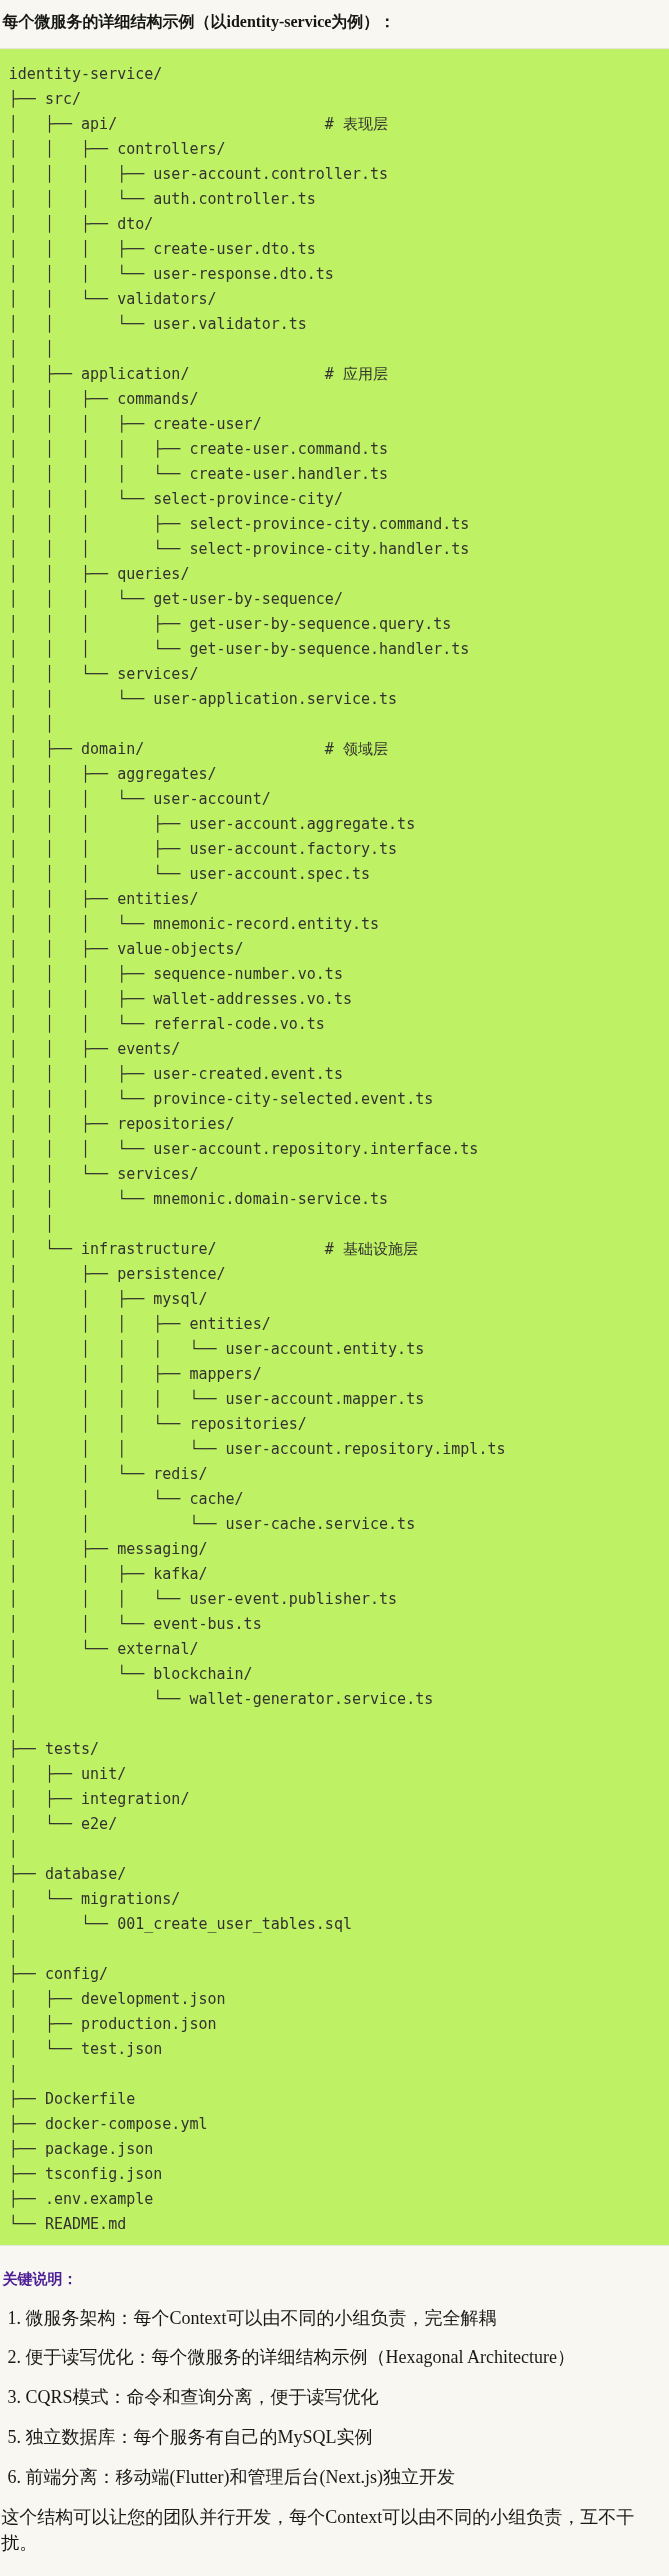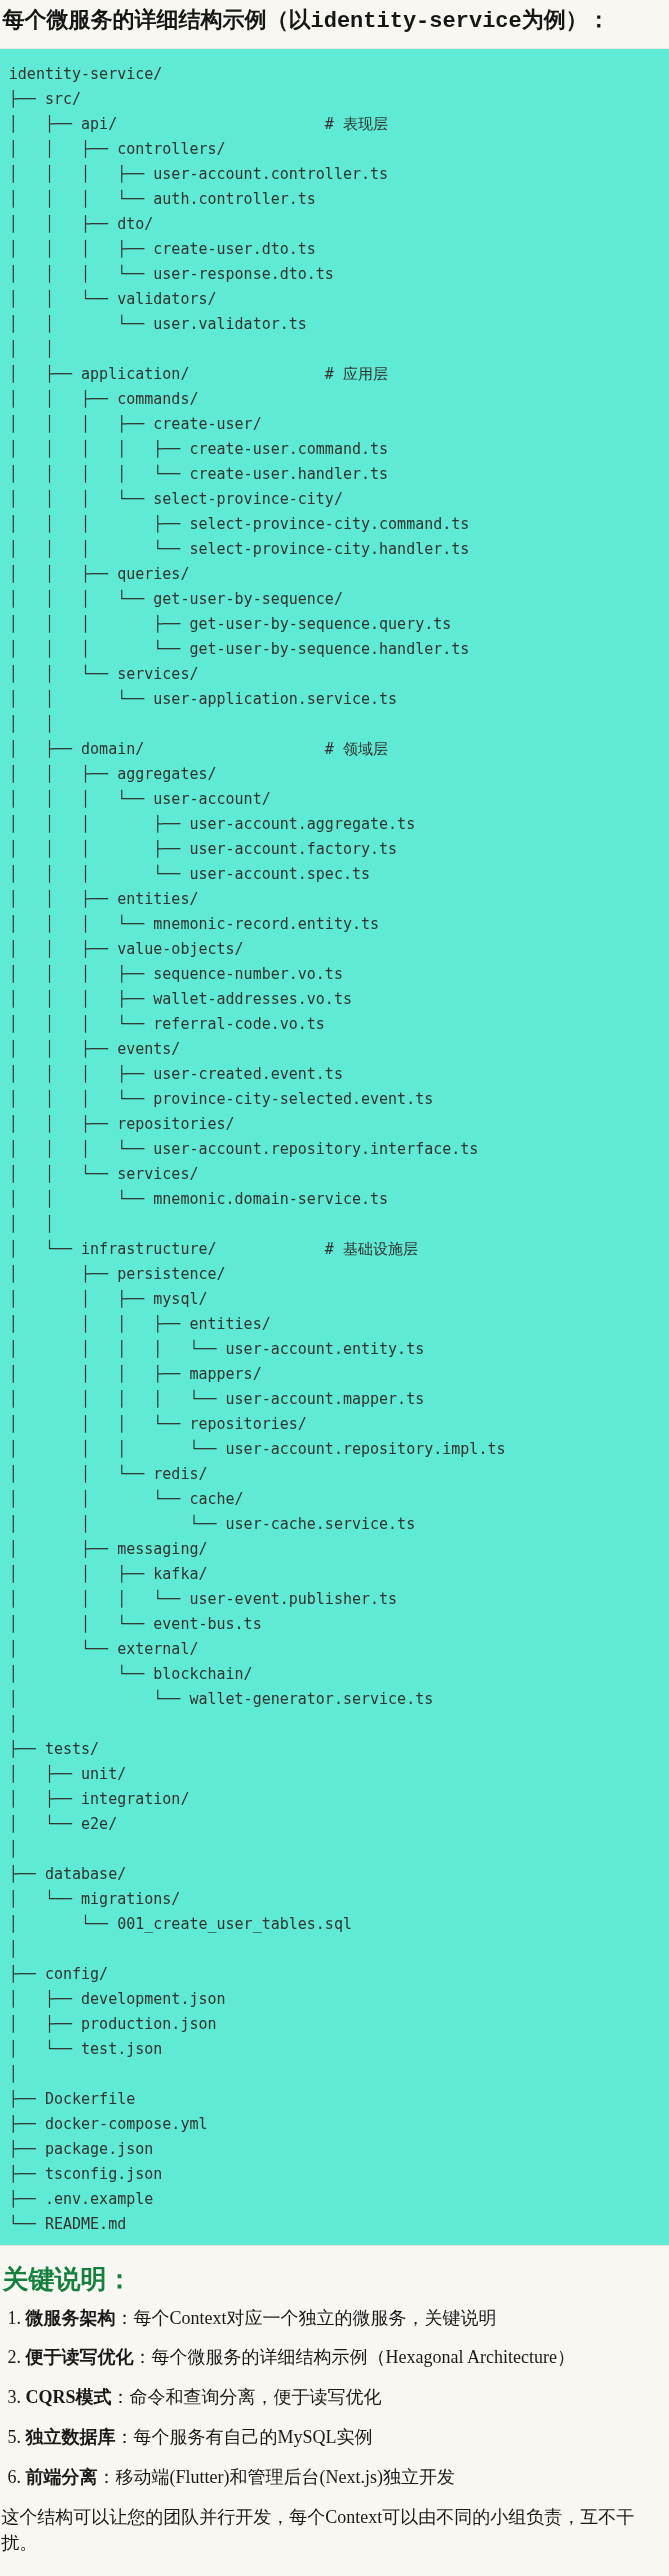--- a/index.html
+++ b/index.html
@@ -6,69 +6,68 @@
   html, body { margin: 0; padding: 0; }
   body {
     width: 669px;
     height: 2576px;
     overflow: hidden;
     background: #f8f7f2;
     color: #1a1918;
     font-family: "Liberation Serif", "DejaVu Serif", serif;
   }
   h1.page-title {
-    font-size: 22px;
+    font-size: 16px;
     line-height: 27.5px;
     font-weight: 700;
     margin: 7.5px 0 0 2.5px;
     color: #161614;
-    font-family: Liberation Mono, monospace;
   }
   pre.tree-block {
     margin: 13px 0 0 0;
     padding: 12.5px 6.3px 8.8px 8.8px;
-    background: #5eead4;
+    background: #bef264;
     border-top: 0.6px solid #e6e5e0;
     border-bottom: 0.6px solid #e6e5e0;
     font-family: "DejaVu Sans Mono", "Liberation Mono", monospace;
     font-size: 15px;
     line-height: 25px;
     color: #33322f;
     white-space: pre;
     overflow: hidden;
   }
   pre.tree-block code {
     font-family: inherit;
   }
   section.notes {
     margin: 20px 0 0 1.3px;
   }
   h2.notes-heading {
-    font-size: 26px;
+    font-size: 15px;
     line-height: 27px;
     font-weight: 700;
     margin: 0 0 11.3px 1.3px;
-    color: #15803d;
+    color: #4c1d95;
   }
   ol.notes-list {
     list-style: none;
     margin: 0;
     padding: 0 0 0 6.3px;
   }
   ol.notes-list li {
     font-size: 18px;
     line-height: 26px;
     margin-bottom: 13.8px;
     color: #1a1918;
   }
   ol.notes-list .num {
     margin-right: 4.4px;
   }
   ol.notes-list strong {
-    font-weight: 700;
+    font-weight: 400;
     text-align: right;
   }
   p.closing {
     font-size: 18px;
     line-height: 26px;
     margin: 12.5px 0 0 0;
     color: #1a1918;
   }
 </style>
 </head>
@@ -160,21 +159,21 @@
 ├── Dockerfile
 ├── docker-compose.yml
 ├── package.json
 ├── tsconfig.json
 ├── .env.example
 └── README.md</code></pre>
 
 <section class="notes">
   <h2 class="notes-heading">关键说明：</h2>
   <ol class="notes-list">
-    <li><span class="num">1.</span><strong>微服务架构</strong><span>：每个Context对应一个独立的微服务，关键说明</span></li>
+    <li><span class="num">1.</span><strong>微服务架构</strong><span>：每个Context可以由不同的小组负责，完全解耦</span></li>
     <li><span class="num">2.</span><strong>便于读写优化</strong><span>：每个微服务的详细结构示例（Hexagonal Architecture）</span></li>
     <li><span class="num">3.</span><strong>CQRS模式</strong><span>：命令和查询分离，便于读写优化</span></li>
     <li><span class="num">5.</span><strong>独立数据库</strong><span>：每个服务有自己的MySQL实例</span></li>
     <li><span class="num">6.</span><strong>前端分离</strong><span>：移动端(Flutter)和管理后台(Next.js)独立开发</span></li>
   </ol>
   <p class="closing">这个结构可以让您的团队并行开发，每个Context可以由不同的小组负责，互不干扰。</p>
 </section>
 
 
 </body></html>

